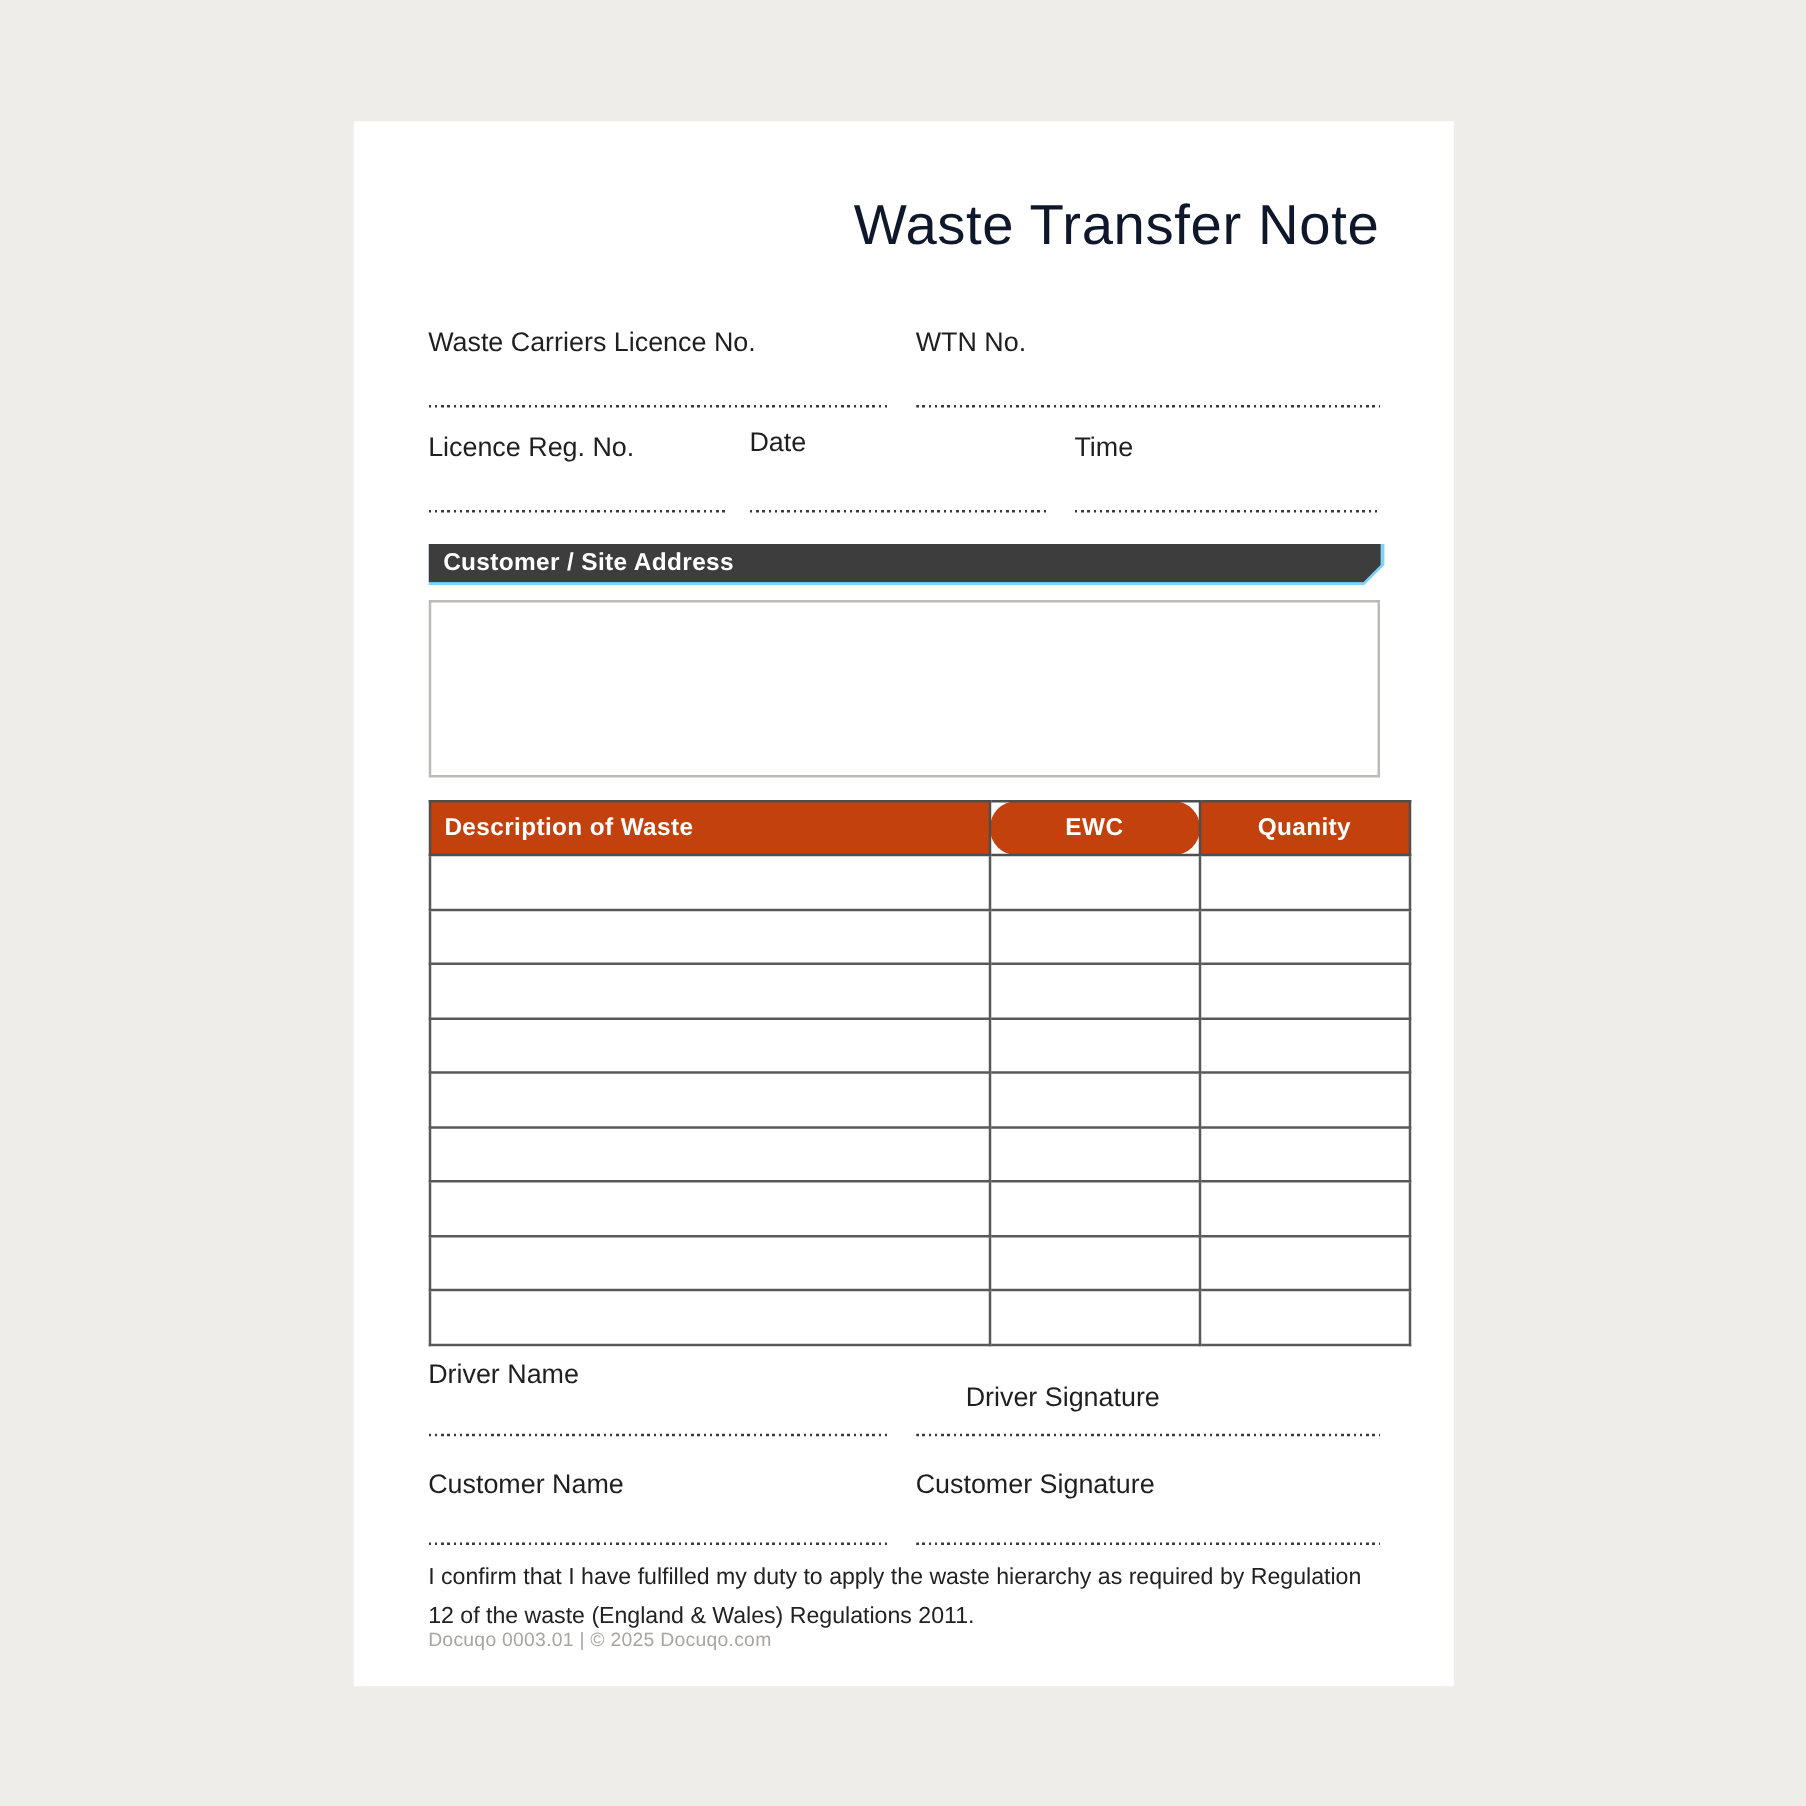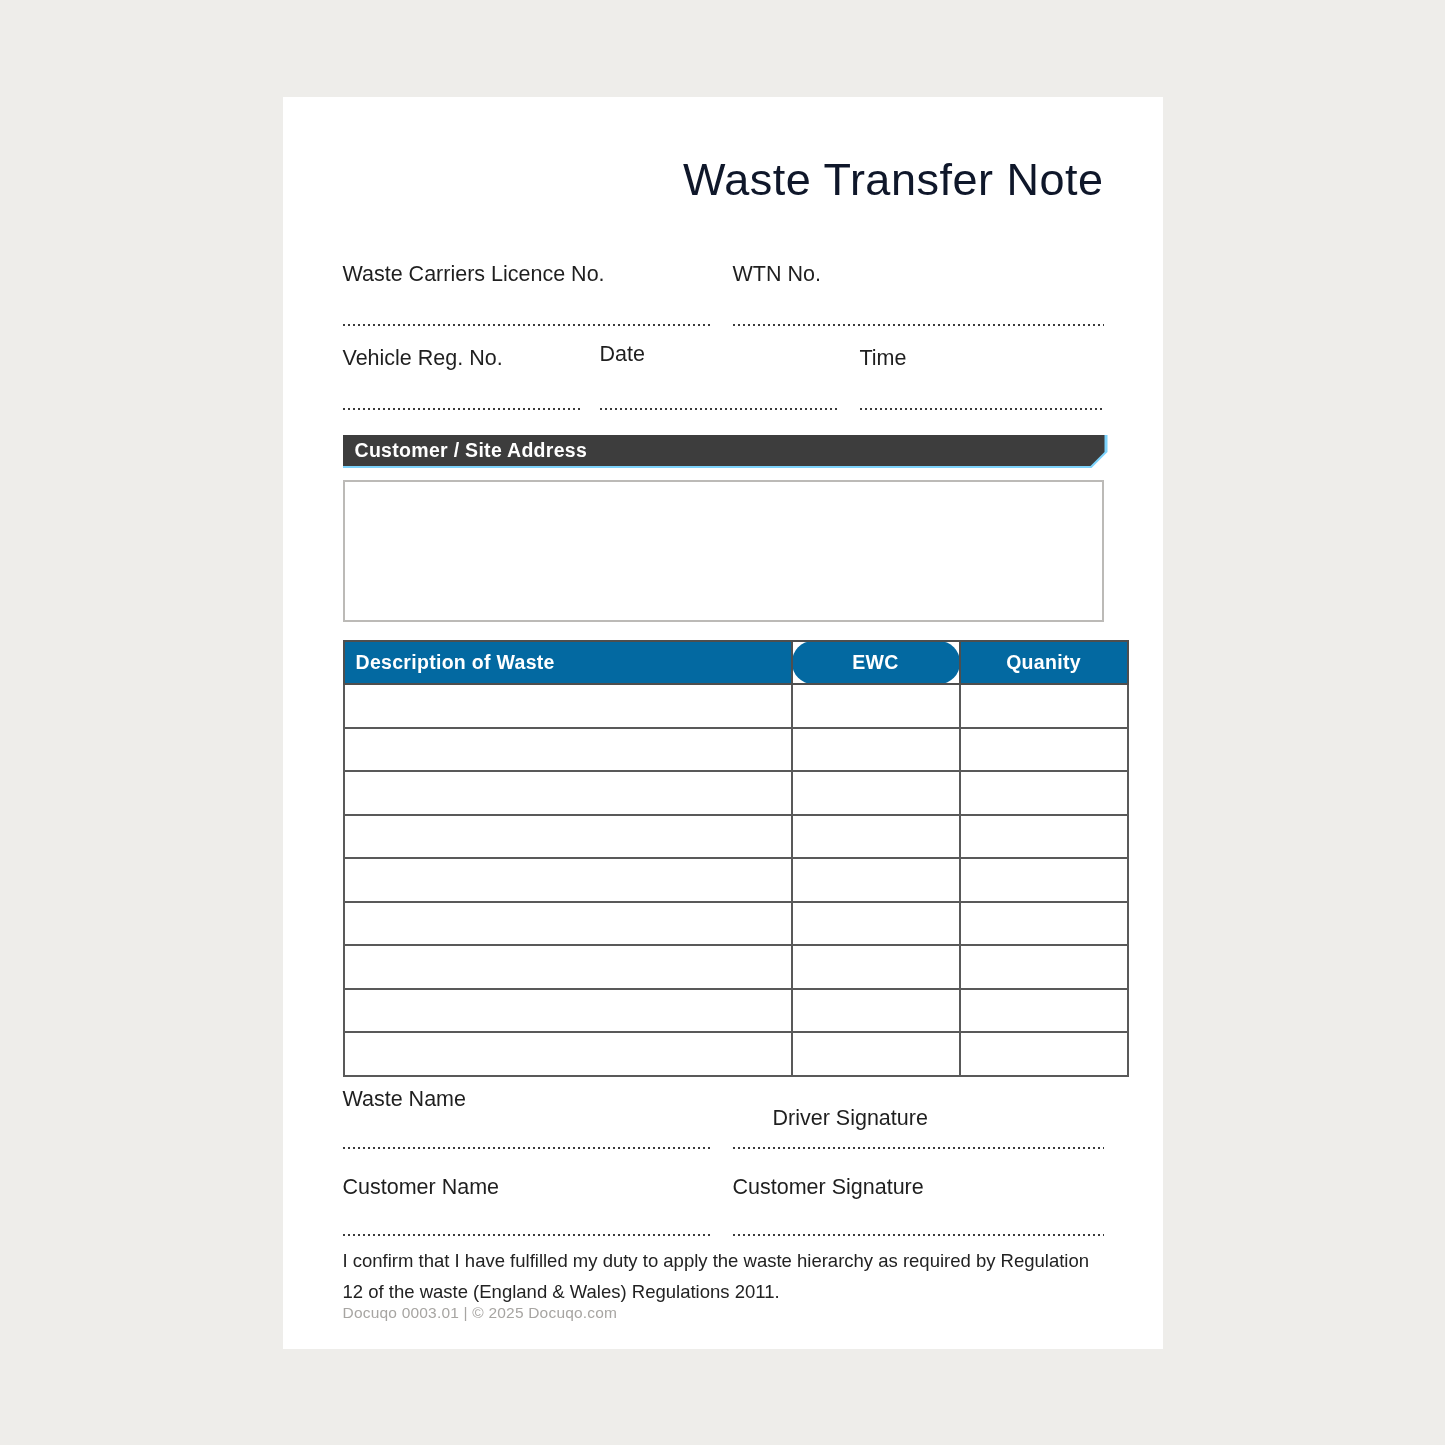--- a/index.html
+++ b/index.html
@@ -104,21 +104,21 @@
   .waste-table {
     position: absolute;
     left: 60px;
     top: 543px;
     width: 762px;
     border-collapse: collapse;
     table-layout: fixed;
     border: 2px solid #454545;
   }
   .waste-table th {
-    background: #0369a1;
+    background: #c2410c;
     color: #ffffff;
     font-size: 19.5px;
     font-weight: 700;
     height: 39px;
     border: 2px solid #4e4e4e;
     letter-spacing: 0.3px;
   }
   .waste-table th:nth-child(1) { width: 434px; text-align: left; padding-left: 11px; }
   .waste-table th:nth-child(2) { width: 164px; text-align: center; border-radius: 21px; }
   .waste-table th:nth-child(3) { width: 164px; text-align: center; }
@@ -150,21 +150,21 @@
 
 <div class="page">
 
   <h1 class="title">Waste Transfer Note</h1>
 
   <div class="label l-wcl">Waste Carriers Licence No.</div>
   <div class="label l-wtn">WTN No.</div>
   <div class="dotline d-wcl"></div>
   <div class="dotline d-wtn"></div>
 
-  <div class="label l-vehicle">Vehicle Reg. No.</div>
+  <div class="label l-vehicle">Licence Reg. No.</div>
   <div class="label l-date">Date</div>
   <div class="label l-time">Time</div>
   <div class="dotline d-vehicle"></div>
   <div class="dotline d-date"></div>
   <div class="dotline d-time"></div>
 
   <div class="banner-outer">
     <div class="banner-inner">Customer / Site Address</div>
   </div>
 
@@ -220,21 +220,21 @@
           <td></td>
         </tr>
         <tr>
           <td></td>
           <td></td>
           <td></td>
         </tr>
       </tbody>
   </table>
 
-  <div class="label l-dname">Waste Name</div>
+  <div class="label l-dname">Driver Name</div>
   <div class="label l-dsig">Driver Signature</div>
   <div class="dotline d-dname"></div>
   <div class="dotline d-dsig"></div>
 
   <div class="label l-cname">Customer Name</div>
   <div class="label l-csig">Customer Signature</div>
   <div class="dotline d-cname"></div>
   <div class="dotline d-csig"></div>
 
   <div class="declaration">I confirm that I have fulfilled my duty to apply the waste hierarchy as required by Regulation 12 of the waste (England &amp; Wales) Regulations 2011.</div>

